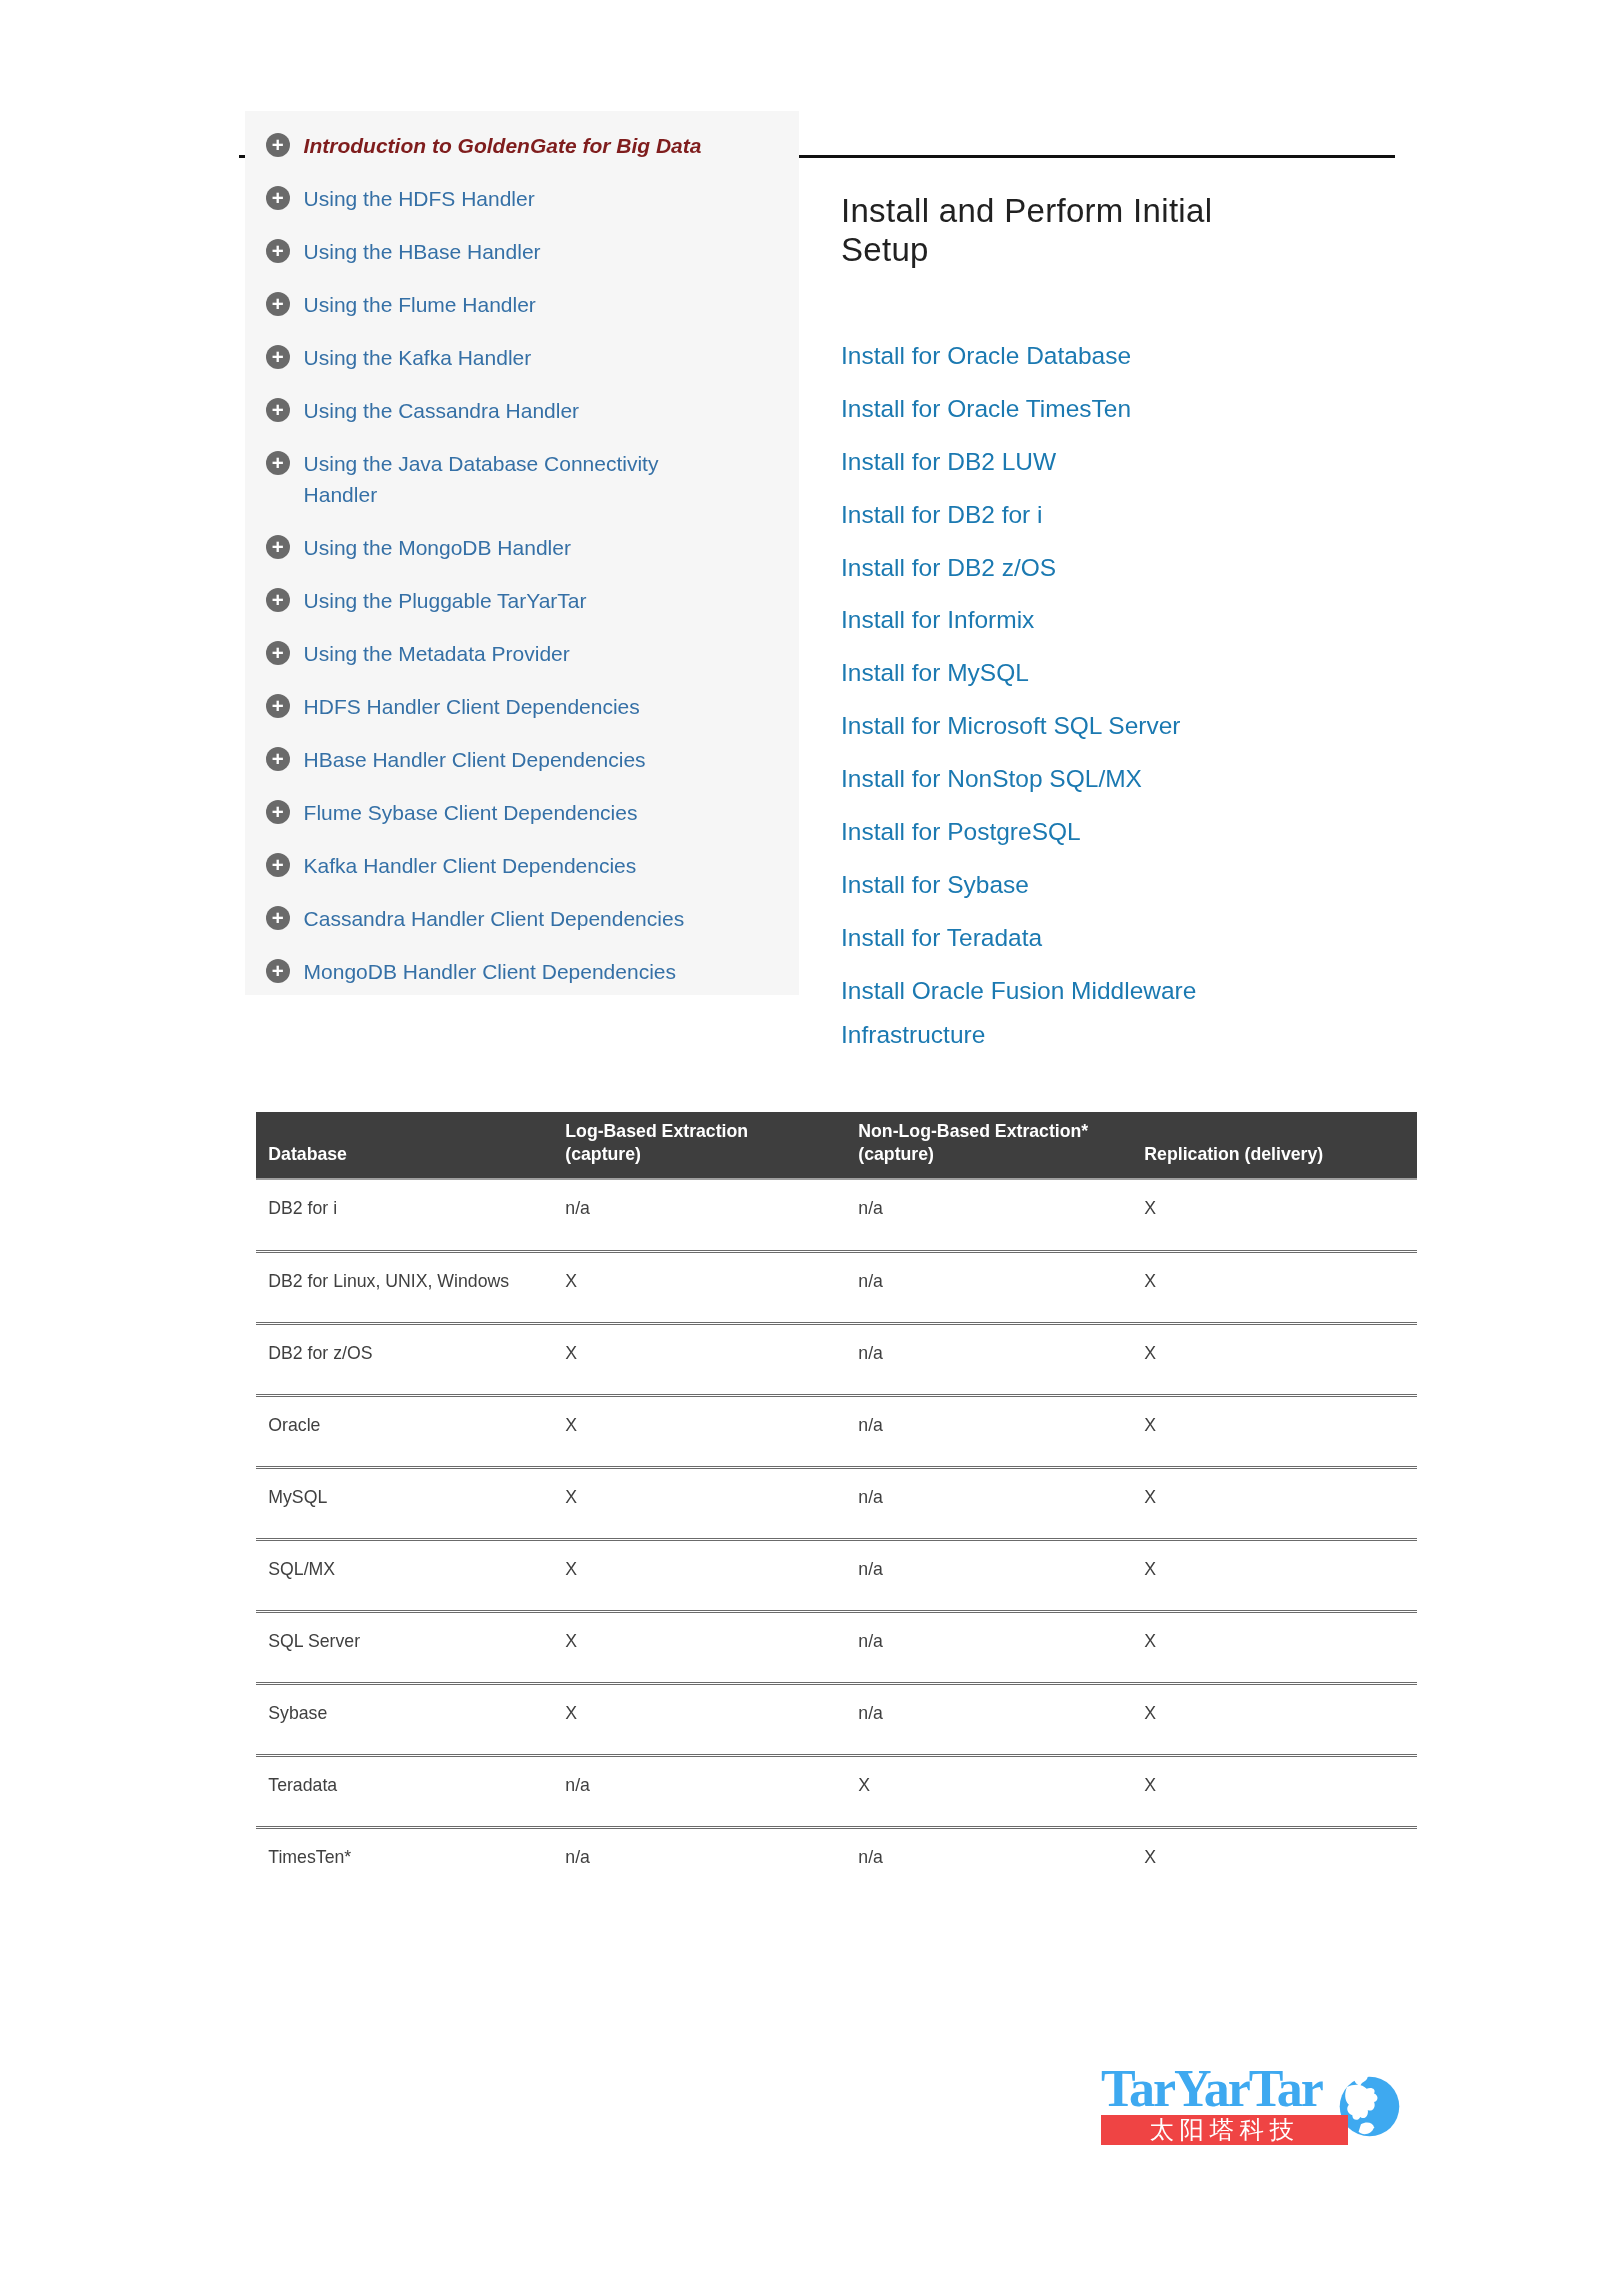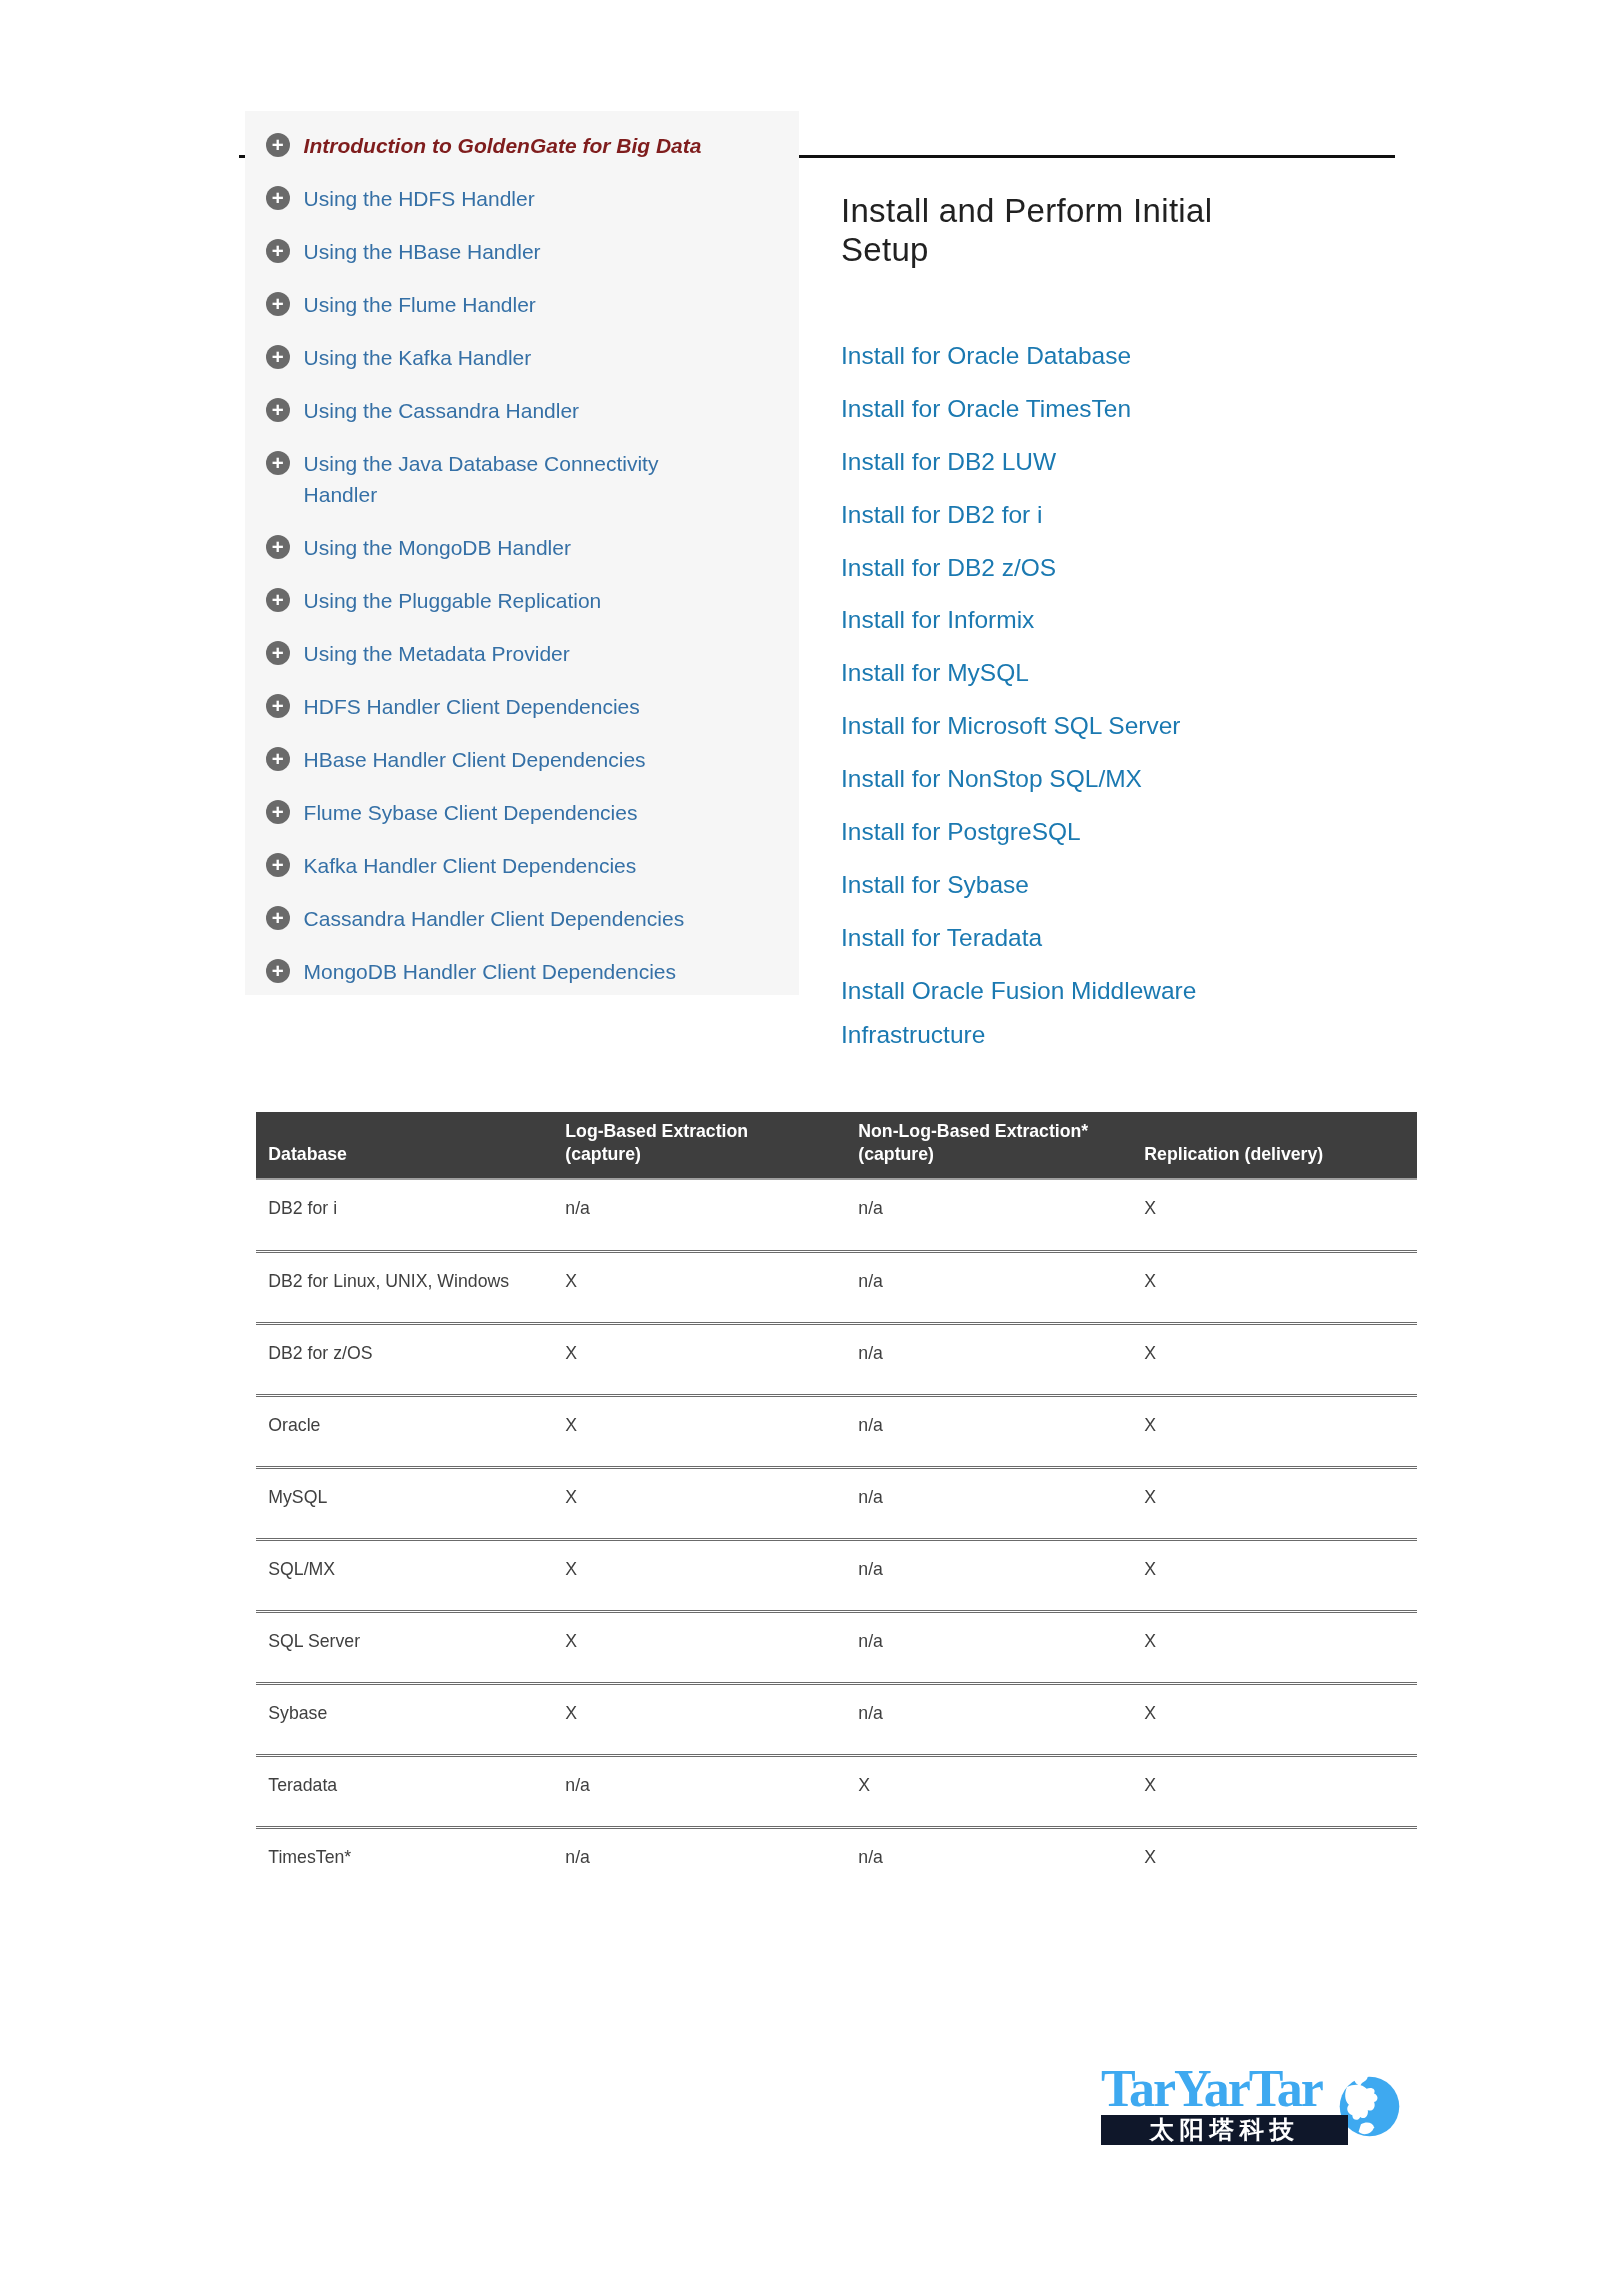--- a/index.html
+++ b/index.html
@@ -58,23 +58,23 @@
   }
   .matrix tbody tr + tr td{border-top:3.4px double #6b6b6b;}
 
   
   .logo{position:absolute;left:1081px;top:2064px;width:307px;height:92px;z-index:2;margin-left:20px;}
   .logo-text{
     font-family:"Liberation Serif", serif;font-weight:700;font-size:52px;line-height:50px;
     color:#3ea9f0;letter-spacing:-2px;white-space:nowrap;position:relative;z-index:3;
   }
   .logo-bar{
-    position:relative;z-index:3;margin-top:0.7px;width:247px;height:30px;background:#0f172a;
+    position:relative;z-index:3;margin-top:0.7px;width:247px;height:30px;background:#ef4444;
     color:#ffffff;display:flex;align-items:center;justify-content:center;
-    font-size:24.5px;font-weight:700;letter-spacing:5.5px;
+    font-size:24.5px;font-weight:400;letter-spacing:5.5px;
   }
   .globe{position:absolute;left:237px;top:-1.4px;width:63px;height:86px;z-index:1;}
 </style>
 </head>
 <body>
 
 <div class="top-divider"></div>
 
 <nav class="sidebar">
   <ul>
@@ -114,21 +114,21 @@
         <span class="side-label">Using the Java Database Connectivity Handler</span>
       </li>
 
       <li class="side-item">
         <span class="plus-icon">+</span>
         <span class="side-label">Using the MongoDB Handler</span>
       </li>
 
       <li class="side-item">
         <span class="plus-icon">+</span>
-        <span class="side-label">Using the Pluggable Replication</span>
+        <span class="side-label">Using the Pluggable TarYarTar</span>
       </li>
 
       <li class="side-item">
         <span class="plus-icon">+</span>
         <span class="side-label">Using the Metadata Provider</span>
       </li>
 
       <li class="side-item">
         <span class="plus-icon">+</span>
         <span class="side-label">HDFS Handler Client Dependencies</span>

